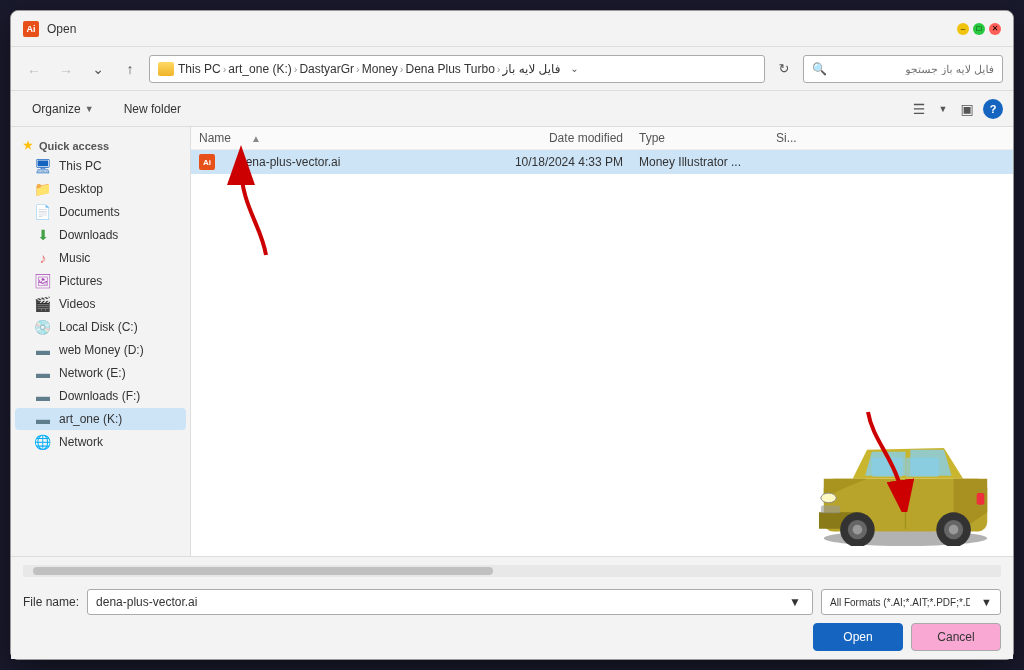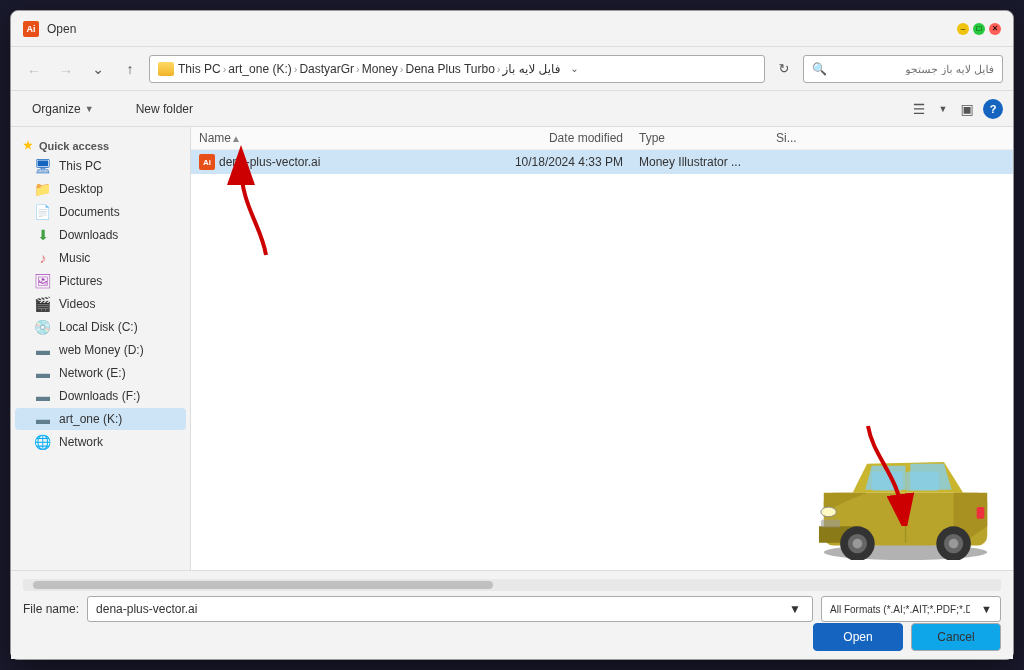--- a/index.html
+++ b/index.html
@@ -117,21 +117,21 @@
       font-size: 11px; color: #888; width: 100%;
       direction: rtl;
     }
 
     
     .action-bar {
       background: #f3f3f3;
       padding: 4px 10px;
       display: flex;
       align-items: center;
-      gap: 20px;
+      gap: 8px;
       border-bottom: 1px solid #ddd;
       height: 36px;
     }
     .action-btn {
       height: 24px; padding: 0 10px;
       background: transparent; border: 1px solid transparent;
       border-radius: 3px; cursor: pointer; font-size: 12px; color: #333;
       display: flex; align-items: center; gap: 4px;
     }
     .action-btn .chevron { font-size: 9px; color: #666; }
@@ -200,21 +200,21 @@
       flex-direction: column;
     }
     .file-list-header {
       display: flex; align-items: center;
       padding: 4px 0;
       border-bottom: 1px solid #eee;
       background: #fafafa;
       font-size: 12px; color: #555; font-weight: 500;
       flex-shrink: 0;
     }
-    .col-name { width: 270px; padding: 0 8px; display: flex; align-items: center; gap: 0; }
+    .col-name { width: 270px; padding: 0 8px; display: flex; align-items: center; gap: 20px; }
     .col-date { width: 170px; padding: 0 8px; text-align: right; }
     .col-type { width: 130px; padding: 0 8px; }
     .col-size { width: 80px; padding: 0 8px; margin-left: 7px; }
     .sort-arrow { font-size: 10px; color: #888; }
     
     .file-row {
       display: flex; align-items: center;
       padding: 4px 0;
       font-size: 12px; color: #333; cursor: pointer;
     }
@@ -225,21 +225,21 @@
       display: flex; align-items: center; justify-content: center;
     }
 
     
     .bottom-bar {
       background: #f3f3f3;
       border-top: 1px solid #ddd;
       padding: 8px 12px;
       display: flex;
       flex-direction: column;
-      gap: 1px;
+      gap: 8px;
     }
     .scrollbar-area {
       height: 12px;
       background: #e8e8e8;
       border-radius: 2px;
       position: relative;
       margin: 0 0 4px 0;
     }
     .scrollbar-thumb {
       position: absolute;
@@ -273,21 +273,21 @@
       display: flex; align-items: center; justify-content: space-between;
       cursor: pointer; flex-shrink: 0;
     }
     .btn-row { display: flex; justify-content: flex-end; gap: 8px; }
     .btn-open {
       width: 90px; height: 28px; background: #1565c0; color: white;
       border: 1px solid #1565c0; border-radius: 4px; cursor: pointer; font-size: 12px;
       display: flex; align-items: center; justify-content: center; font-weight: 500;
     }
     .btn-cancel {
-      width: 90px; height: 28px; background: #0ea5e9; color: #333;
+      width: 90px; height: 28px; background: #f9a8d4; color: #333;
       border: 1px solid #aaa; border-radius: 4px; cursor: pointer; font-size: 12px;
       display: flex; align-items: center; justify-content: center;
     }
 
     
     .red-arrow-container {
       position: absolute;
       pointer-events: none;
     }
   </style>

